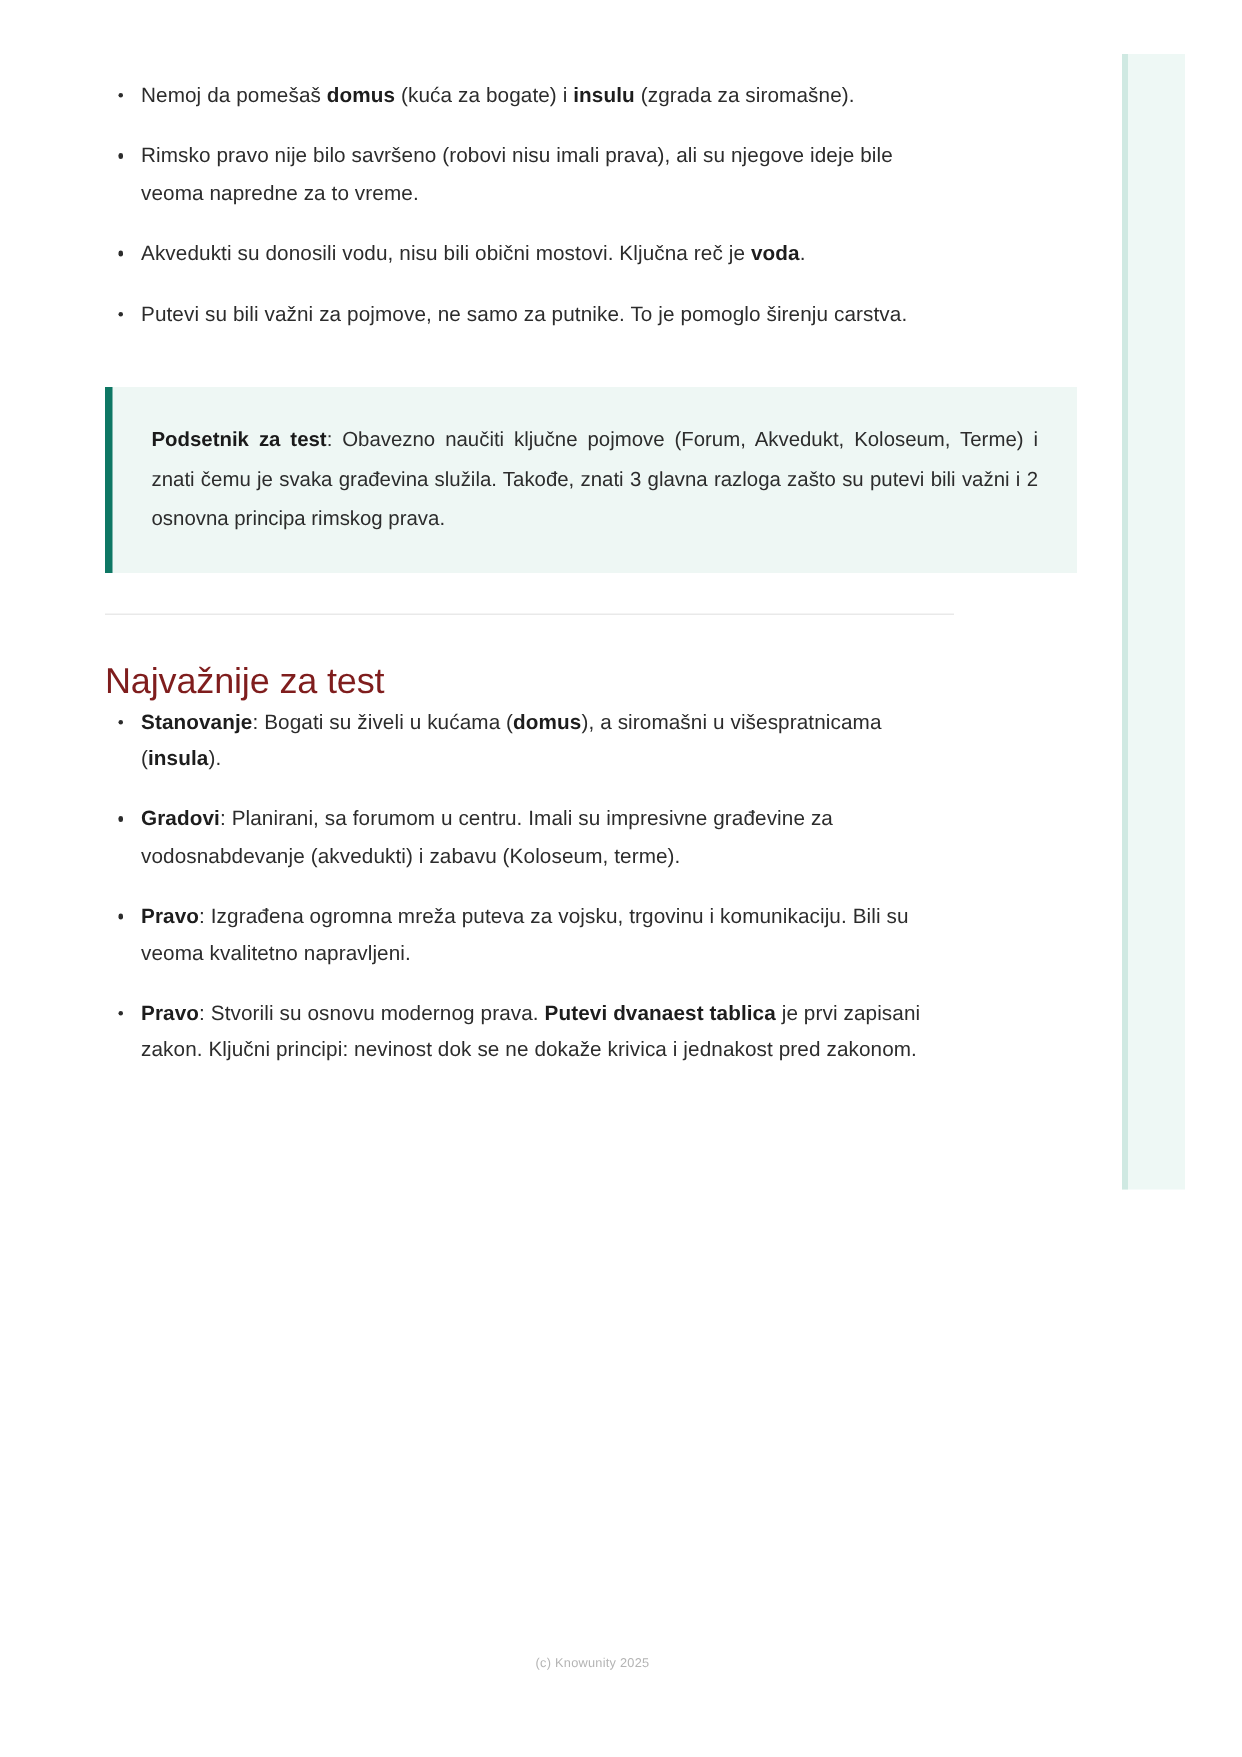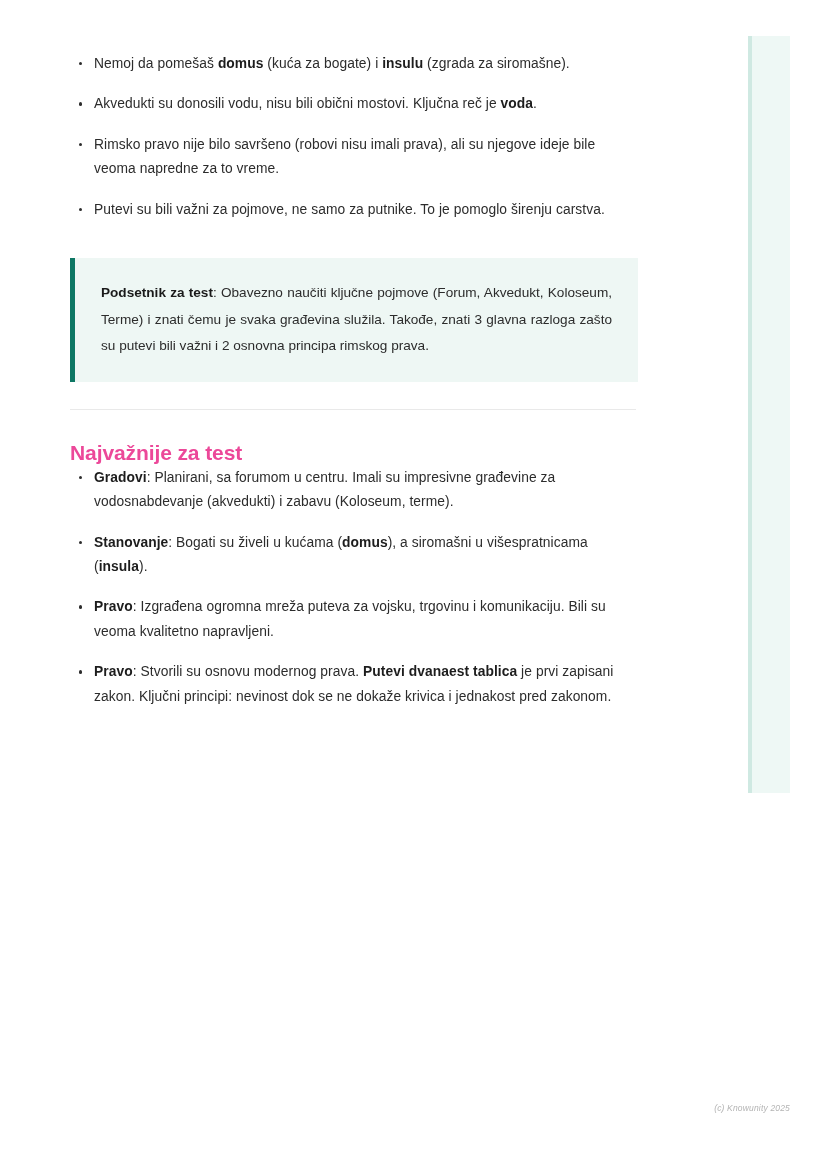--- a/index.html
+++ b/index.html
@@ -87,21 +87,21 @@
     margin-top: 2px;
   }
 
   
   .callout {
     margin-top: 36px;
     background: #eef7f4;
     border-left: 5px solid #0e7764;
     padding: 22px 26px 22px 26px;
     box-sizing: border-box;
-    width: 568px;
+    width: 648px;
   }
   .callout p {
     margin: 0;
     font-size: 13.6px;
     line-height: 1.95;
     text-align: justify;
     color: #2c2c2c;
   }
   .callout b {
     font-weight: bold;
@@ -112,73 +112,72 @@
   .divider {
     margin-top: 27px;
     height: 1px;
     width: 566px;
     background: #e9e9e9;
   }
 
   
   .section-heading {
     margin: 30px 0 0 0;
-    font-size: 21px;
-    font-weight: bold;
-    color: #ec4899;
+    font-size: 24px;
+    font-weight: normal;
+    color: #7f1d1d;
     letter-spacing: -0.1px;
     line-height: 1.25;
   }
 
   .summary-list {
     margin-top: 18px;
   }
 
   
   .footer {
     position: absolute;
     left: 0;
     top: 1103px;
     width: 790px;
-    text-align: right;
+    text-align: center;
     font-size: 8.5px;
     color: #b4b4b4;
     letter-spacing: 0.02em;
-    font-style: italic;
   }
 </style>
 </head>
 <body>
 
 <div class="page">
 
   <div class="side-panel">
     <div class="side-panel-accent"></div>
   </div>
 
   <div class="content">
 
     <ul class="bullets intro-list">
       <li>Nemoj da pomešaš <b>domus</b> (kuća za bogate) i <b>insulu</b> (zgrada za siromašne).</li>
+      <li>Rimsko pravo nije bilo savršeno (robovi nisu imali prava), ali su njegove ideje bile veoma napredne za to vreme.</li>
       <li>Akvedukti su donosili vodu, nisu bili obični mostovi. Ključna reč je <b>voda</b>.</li>
-      <li>Rimsko pravo nije bilo savršeno (robovi nisu imali prava), ali su njegove ideje bile veoma napredne za to vreme.</li>
       <li>Putevi su bili važni za pojmove, ne samo za putnike. To je pomoglo širenju carstva.</li>
     </ul>
 
     <div class="callout">
       <p><b>Podsetnik za test</b>: Obavezno naučiti ključne pojmove (Forum, Akvedukt, Koloseum, Terme) i znati čemu je svaka građevina služila. Takođe, znati 3 glavna razloga zašto su putevi bili važni i 2 osnovna principa rimskog prava.</p>
     </div>
 
     <div class="divider"></div>
 
     <h2 class="section-heading">Najvažnije za test</h2>
 
     <ul class="bullets summary-list">
+      <li><b>Stanovanje</b>: Bogati su živeli u kućama (<b>domus</b>), a siromašni u višespratnicama (<b>insula</b>).</li>
       <li><b>Gradovi</b>: Planirani, sa forumom u centru. Imali su impresivne građevine za vodosnabdevanje (akvedukti) i zabavu (Koloseum, terme).</li>
-      <li><b>Stanovanje</b>: Bogati su živeli u kućama (<b>domus</b>), a siromašni u višespratnicama (<b>insula</b>).</li>
       <li><b>Pravo</b>: Izgrađena ogromna mreža puteva za vojsku, trgovinu i komunikaciju. Bili su veoma kvalitetno napravljeni.</li>
       <li><b>Pravo</b>: Stvorili su osnovu modernog prava. <b>Putevi dvanaest tablica</b> je prvi zapisani zakon. Ključni principi: nevinost dok se ne dokaže krivica i jednakost pred zakonom.</li>
     </ul>
 
   </div>
 
   <div class="footer">(c) Knowunity 2025</div>
 
 </div>
 

